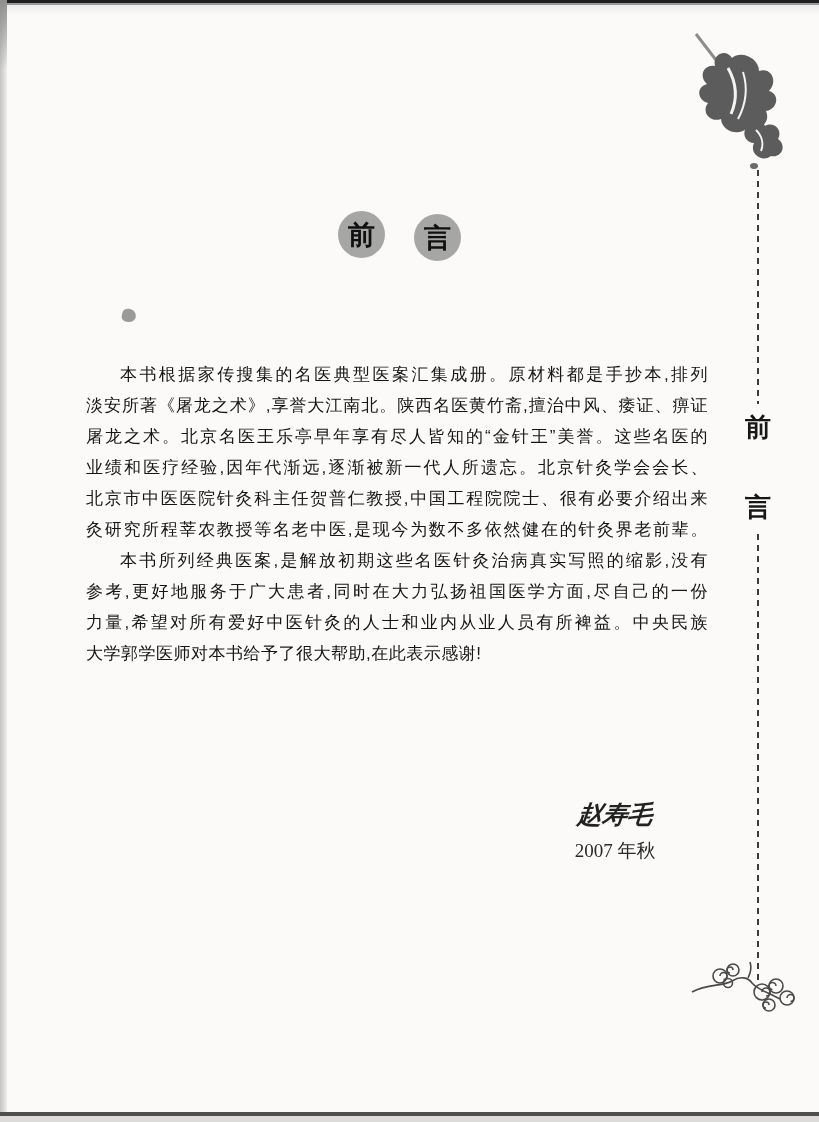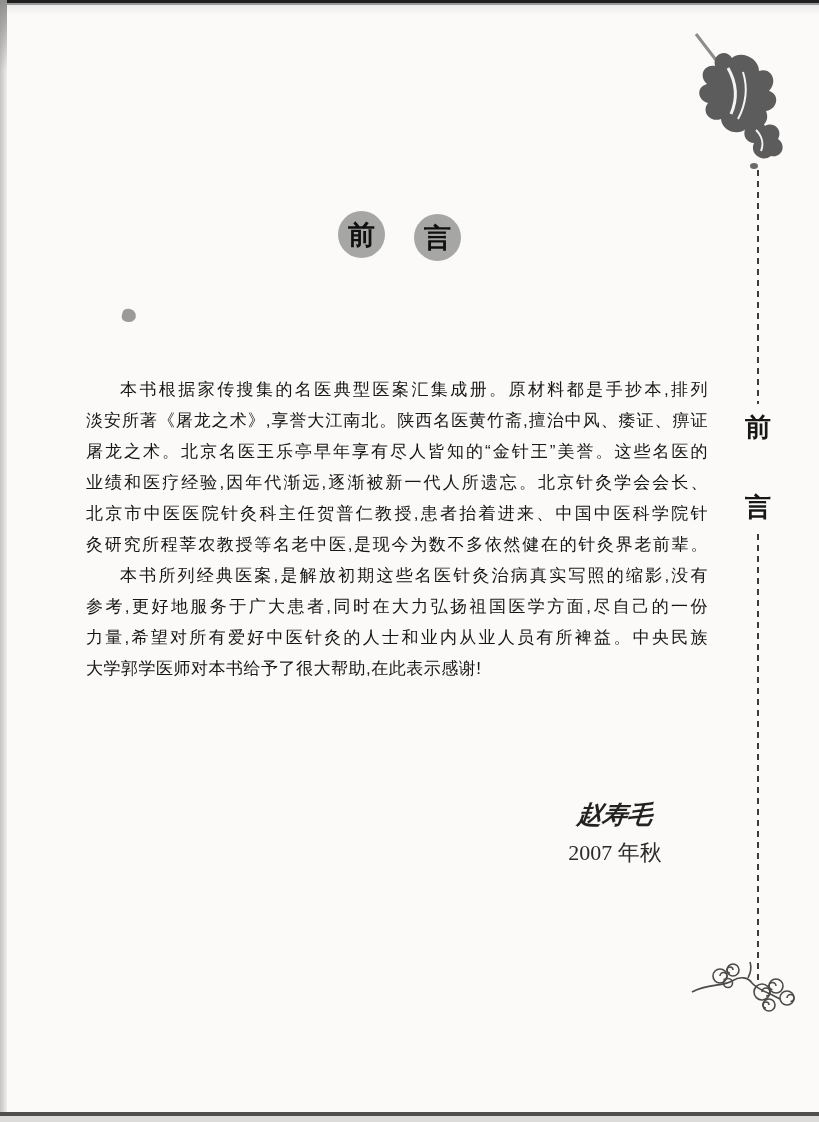--- a/index.html
+++ b/index.html
@@ -69,42 +69,42 @@
 
   
   .smudge {
     position: absolute; left: 122px; top: 309px; width: 14px; height: 13px;
     background: #9a9a98; border-radius: 45% 60% 55% 40%;
     transform: rotate(12deg);
   }
 
   
   .body-text {
-    position: absolute; left: 86px; top: 359px; width: 622px; margin-top: 15px;
+    position: absolute; left: 86px; top: 359px; width: 622px;
   }
   .line {
     font-size: 17px; line-height: 31px; height: 31px;
     letter-spacing: 0.5px;
     color: #161616;
     text-align: justify; text-align-last: justify;
     white-space: nowrap; overflow: hidden;
   }
   .line.indent { text-indent: 2em; }
   .line.para-end { text-align-last: left; }
 
   
   .sig-name {
     position: absolute; left: 560px; top: 798px; width: 110px;
     text-align: center; font-size: 25px; font-style: italic; font-weight: bold;
     font-family: "DejaVu Serif", serif; color: #222;
     transform: skewX(-6deg);
   }
   .sig-date {
     position: absolute; left: 555px; top: 838px; width: 120px;
-    text-align: center; font-size: 22px; color: #2a2a2a;
+    text-align: center; font-size: 19px; color: #2a2a2a;
     font-family: "Liberation Serif", serif;
   }
 
   
   .cloud { position: absolute; left: 690px; top: 956px; width: 120px; height: 64px; }
 </style>
 </head>
 <body>
 
 <div class="page">
@@ -145,21 +145,21 @@
     <span>言</span>
   </div>
 
   <div class="smudge"></div>
 
   <div class="body-text">
     <div class="line indent">本书根据家传搜集的名医典型医案汇集成册。原材料都是手抄本,排列</div>
     <div class="line">淡安所著《屠龙之术》,享誉大江南北。陕西名医黄竹斋,擅治中风、痿证、痹证</div>
     <div class="line">屠龙之术。北京名医王乐亭早年享有尽人皆知的“金针王”美誉。这些名医的</div>
     <div class="line">业绩和医疗经验,因年代渐远,逐渐被新一代人所遗忘。北京针灸学会会长、</div>
-    <div class="line">北京市中医医院针灸科主任贺普仁教授,患者抬着进来、中国中医科学院针</div>
+    <div class="line">北京市中医医院针灸科主任贺普仁教授,中国工程院院士、很有必要介绍出来</div>
     <div class="line">灸研究所程莘农教授等名老中医,是现今为数不多依然健在的针灸界老前辈。</div>
     <div class="line indent">本书所列经典医案,是解放初期这些名医针灸治病真实写照的缩影,没有</div>
     <div class="line">参考,更好地服务于广大患者,同时在大力弘扬祖国医学方面,尽自己的一份</div>
     <div class="line">力量,希望对所有爱好中医针灸的人士和业内从业人员有所裨益。中央民族</div>
     <div class="line para-end">大学郭学医师对本书给予了很大帮助,在此表示感谢!</div>
   </div>
 
   <div class="sig-name">赵寿毛</div>
   <div class="sig-date">2007 年秋</div>
 

